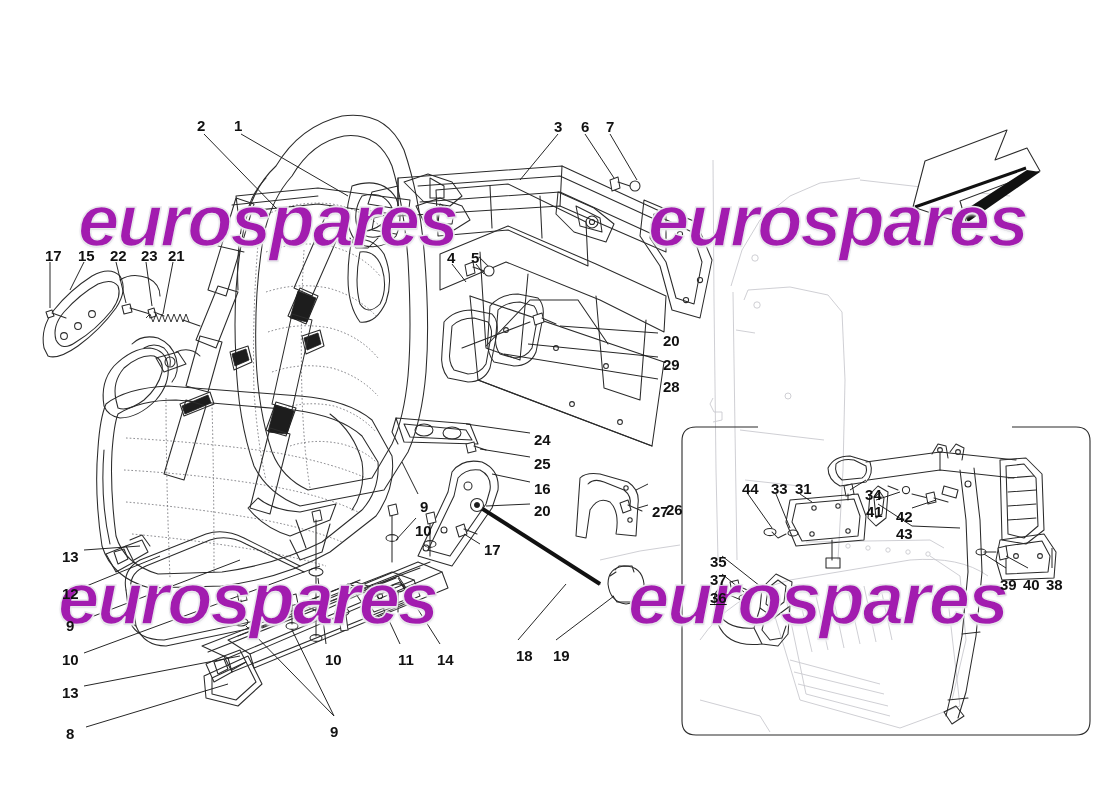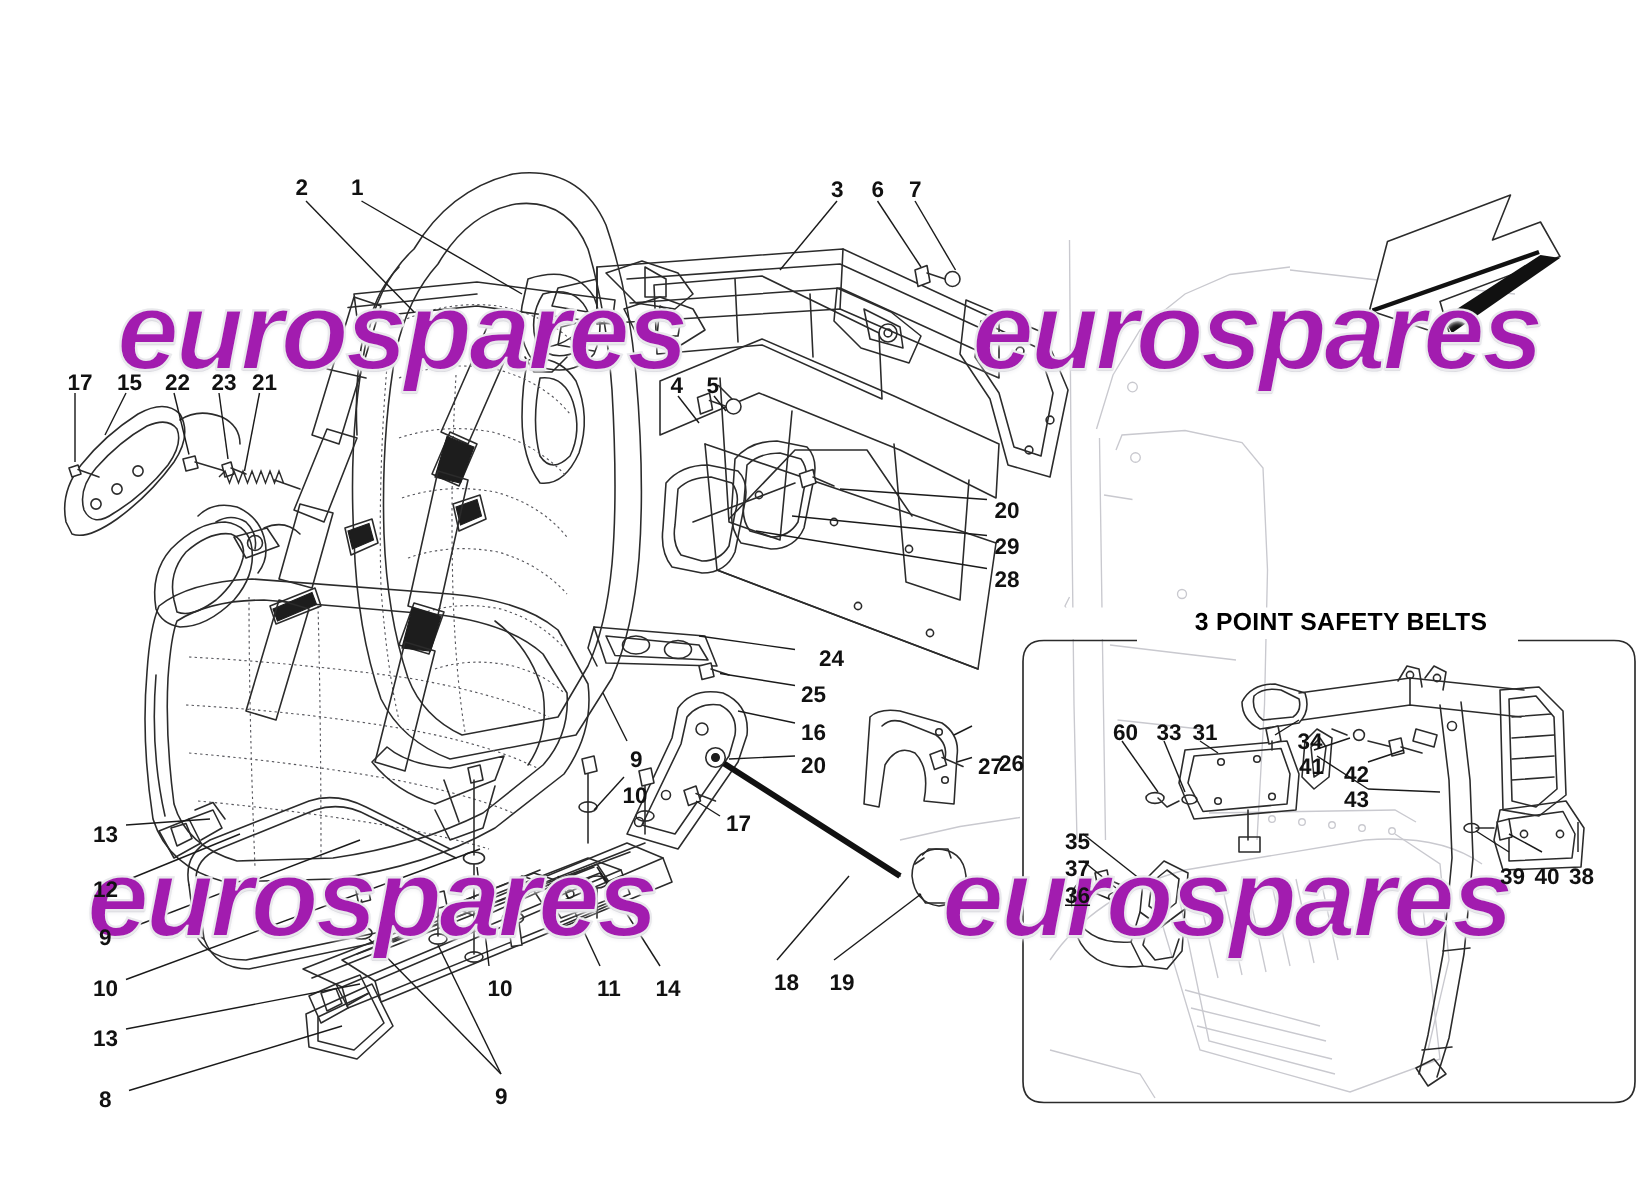--- a/index.html
+++ b/index.html
@@ -515,61 +515,60 @@
       <path d="M1052 568 L1052 548"></path>
     </g>
   </svg>
 
   <div class="wm" style="left:78px;top:178px;font-size:74px;">eurospares</div>
   <div class="wm" style="left:648px;top:178px;font-size:74px;">eurospares</div>
   <div class="wm" style="left:58px;top:556px;font-size:74px;">eurospares</div>
   <div class="wm" style="left:628px;top:556px;font-size:74px;">eurospares</div>
 
   <div class="inset-title" style="left:682px;top:405px;width:408px;">
-    <div>3 POINT SAFETY BELTS</div>
   </div>
 
   <div id="callout-layer">
       <div class="callout" style="left: 197px; top: 118px;">2</div>
       <div class="callout" style="left: 234px; top: 118px;">1</div>
       <div class="callout" style="left: 554px; top: 119px;">3</div>
       <div class="callout" style="left: 581px; top: 119px;">6</div>
       <div class="callout" style="left: 606px; top: 119px;">7</div>
       <div class="callout" style="left: 45px; top: 248px;">17</div>
       <div class="callout" style="left: 78px; top: 248px; text-align: center;">15</div>
       <div class="callout" style="left: 110px; top: 248px;">22</div>
       <div class="callout" style="left: 141px; top: 248px;">23</div>
       <div class="callout" style="left: 168px; top: 248px;">21</div>
       <div class="callout" style="left: 447px; top: 250px;">4</div>
       <div class="callout" style="left: 471px; top: 250px;">5</div>
       <div class="callout" style="left: 663px; top: 333px;">20</div>
       <div class="callout" style="left: 663px; top: 357px;">29</div>
       <div class="callout" style="left: 663px; top: 379px;">28</div>
-      <div class="callout" style="left: 534px; top: 432px; margin-left: 12px;">24</div>
+      <div class="callout" style="left: 534px; top: 432px;">24</div>
       <div class="callout" style="left: 534px; top: 456px;">25</div>
       <div class="callout" style="left: 534px; top: 481px;">16</div>
       <div class="callout" style="left: 534px; top: 503px;">20</div>
       <div class="callout" style="left: 420px; top: 499px;">9</div>
       <div class="callout" style="left: 415px; top: 523px;">10</div>
       <div class="callout" style="left: 652px; top: 502px; margin-left: 14px;">26</div>
       <div class="callout" style="left: 652px; top: 504px;">27</div>
       <div class="callout" style="left: 484px; top: 542px;">17</div>
       <div class="callout" style="left: 62px; top: 549px;">13</div>
       <div class="callout" style="left: 62px; top: 586px;">12</div>
       <div class="callout" style="left: 66px; top: 618px;">9</div>
       <div class="callout" style="left: 62px; top: 652px;">10</div>
       <div class="callout" style="left: 62px; top: 685px;">13</div>
       <div class="callout" style="left: 66px; top: 726px;">8</div>
       <div class="callout" style="left: 325px; top: 652px;">10</div>
       <div class="callout" style="left: 398px; top: 652px;">11</div>
       <div class="callout" style="left: 437px; top: 652px;">14</div>
       <div class="callout" style="left: 330px; top: 724px;">9</div>
       <div class="callout" style="left: 516px; top: 648px;">18</div>
       <div class="callout" style="left: 553px; top: 648px;">19</div>
-      <div class="callout" style="left: 742px; top: 481px;">60</div>
+      <div class="callout" style="left: 742px; top: 481px;">44</div>
       <div class="callout" style="left: 771px; top: 481px;">33</div>
       <div class="callout" style="left: 795px; top: 481px;">31</div>
       <div class="callout" style="left: 865px; top: 487px;">34</div>
       <div class="callout" style="left: 866px; top: 504px;">41</div>
       <div class="callout" style="left: 896px; top: 509px;">42</div>
       <div class="callout" style="left: 896px; top: 526px;">43</div>
       <div class="callout" style="left: 710px; top: 554px;">35</div>
       <div class="callout" style="left: 710px; top: 572px;">37</div>
       <div class="callout" style="left: 710px; top: 590px; text-decoration: underline;">36</div>
       <div class="callout" style="left: 1000px; top: 577px;">39</div>

